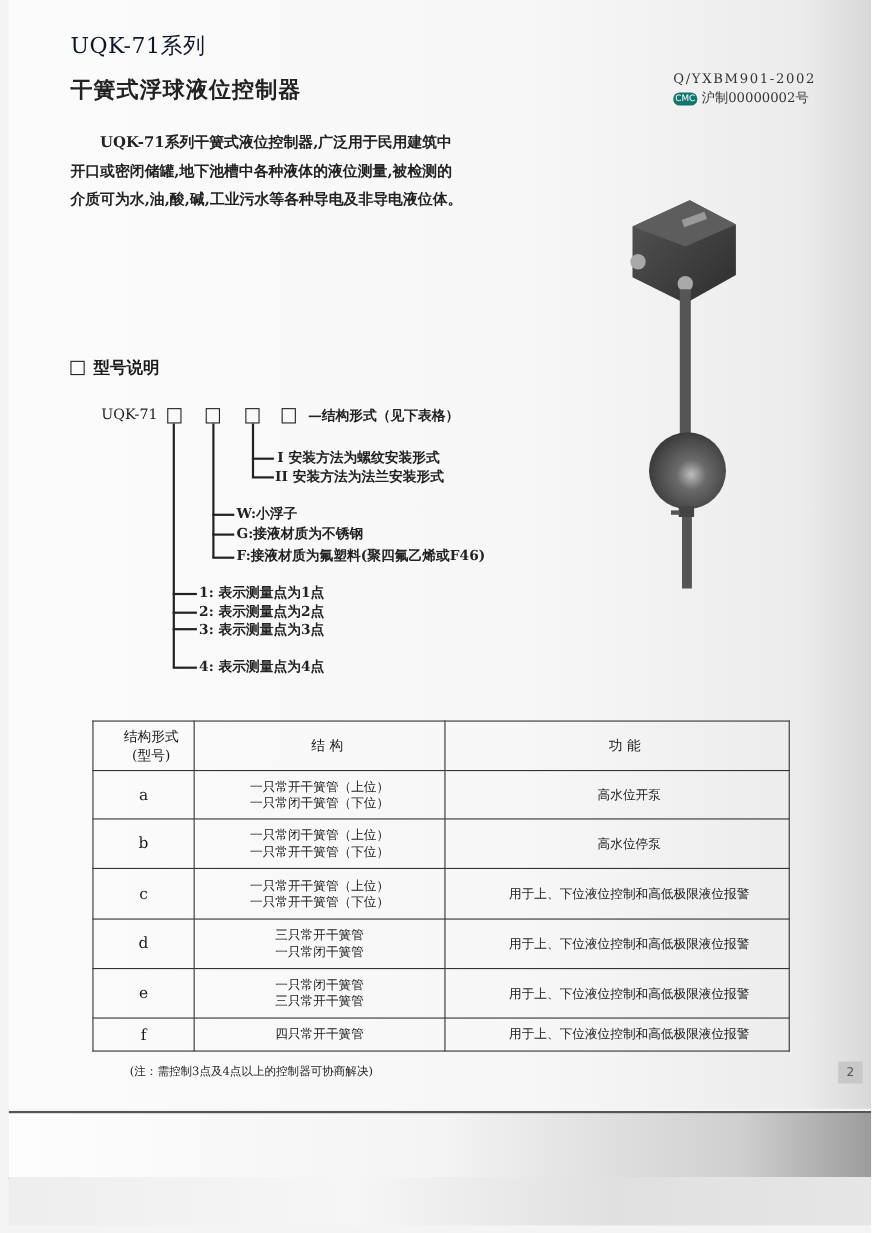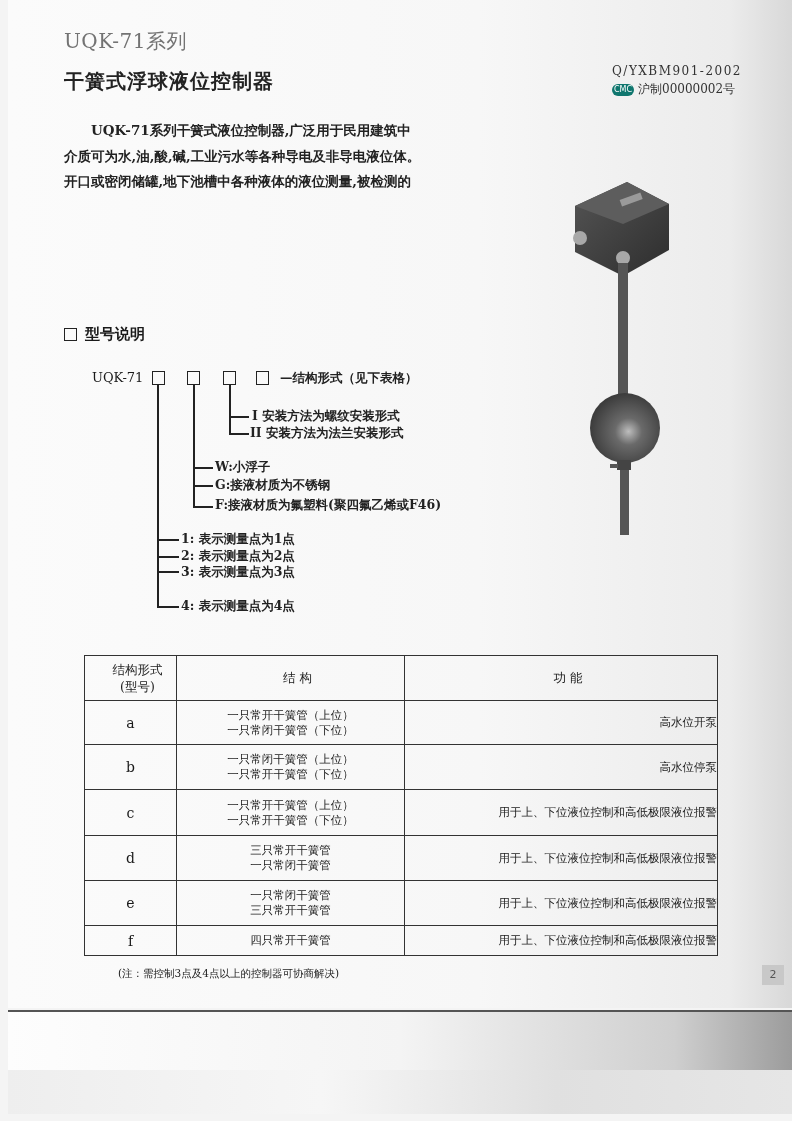--- a/index.html
+++ b/index.html
@@ -1,38 +1,38 @@
 <!DOCTYPE html>
 <html><head>
 <meta charset="utf-8">
 <style>
   html,body{margin:0;padding:0;}
   body{width:799px;height:1121px;position:relative;overflow:hidden;background:#f4f4f4;font-family:"DejaVu Serif","Liberation Serif",serif;color:#1a1a1a;}
   .page{position:absolute;left:8px;top:0;width:784px;height:1008px;background:linear-gradient(90deg,#fbfbfb 0%,#f7f7f7 60%,#ececec 92%,#d8d8d8 100%);}
   .abs{position:absolute;}
-  .title1{left:64px;top:28px;font-size:20px;letter-spacing:0.5px;color:#737373;text-align:right;}
+  .title1{left:64px;top:28px;font-size:20px;letter-spacing:0.5px;color:#0f172a;text-align:right;}
   .title2{left:64px;top:68px;font-size:20px;font-weight:bold;letter-spacing:1px;color:#222;}
   .std{left:612px;top:64px;font-size:12px;letter-spacing:1.5px;color:#333;}
   .cert{left:612px;top:81px;font-size:12px;color:#333;display:flex;align-items:center;gap:4px;}
   .cert-logo{display:inline-block;width:22px;height:12px;background:#0f766e;border-radius:6px;color:#fff;font-size:8px;line-height:12px;text-align:center;font-family:"DejaVu Sans",sans-serif;}
   .intro{left:64px;top:118px;width:400px;font-size:13.5px;font-weight:bold;line-height:25.5px;color:#222;}
   .intro p{margin:0;}
   .intro .indent{text-indent:27px;}
   .section{left:64px;top:325px;font-size:15px;font-weight:bold;display:flex;align-items:center;gap:8px;}
   .sq{display:inline-block;width:11px;height:11px;border:1.5px solid #222;}
   .model{left:92px;top:370px;font-size:13px;}
   .mbox{position:absolute;top:371px;width:11px;height:12px;border:1.3px solid #222;}
   .vline{position:absolute;background:#222;width:1.5px;}
   .hline{position:absolute;background:#222;height:1.5px;}
   .lbl{position:absolute;font-size:12.5px;font-weight:bold;color:#222;white-space:nowrap;}
   .product{left:565px;top:178px;width:140px;height:360px;}
   table.spec{position:absolute;left:84px;top:655px;width:634px;border-collapse:collapse;font-size:11.5px;}
   table.spec td,table.spec th{border:1.5px solid #333;text-align:center;vertical-align:middle;padding:0;font-weight:normal;}
   table.spec th{height:44px;font-size:12.5px;padding-left:14px;}
-  table.spec td.f{text-align:right;padding-left:22px;}
+  table.spec td.f{text-align:center;padding-left:22px;}
   table.spec td.type{font-size:14px;}
   table.spec td.s{line-height:15px;margin-left:32px;}
   .note{left:84px;top:967px;font-size:10.5px;color:#222;margin-left:34px;}
   .pagenum{left:762px;top:965px;width:22px;height:20px;background:#c8c8c8;color:#555;font-size:11px;text-align:center;line-height:20px;font-family:"DejaVu Sans",sans-serif;}
   .band{position:absolute;left:8px;top:1010px;width:784px;height:58px;background:linear-gradient(90deg,#fdfdfd 0%,#f4f4f4 50%,#cfcfcf 85%,#9c9c9c 100%);border-top:2px solid #555;border-bottom:2px solid #666;}
   .lower{position:absolute;left:8px;top:1070px;width:784px;height:44px;background:linear-gradient(90deg,#eee 0%,#f6f6f6 40%,#e0e0e0 70%,#e6e6e6 100%);}
   .rightedge{position:absolute;left:792px;top:0;width:7px;height:1121px;background:#fff;}
 </style>
 </head>
 <body>
@@ -42,22 +42,22 @@
 <div class="abs title1">UQK-71系列</div>
 <div class="abs title2">干簧式浮球液位控制器</div>
 <div class="abs std">Q/YXBM901-2002</div>
 <div class="abs cert">
   <span class="cert-logo">CMC</span>
   <span>沪制00000002号</span>
 </div>
 
 <div class="abs intro">
   <p class="indent">UQK-71系列干簧式液位控制器,广泛用于民用建筑中</p>
+  <p>开口或密闭储罐,地下池槽中各种液体的液位测量,被检测的</p>
   <p>介质可为水,油,酸,碱,工业污水等各种导电及非导电液位体。</p>
-  <p>开口或密闭储罐,地下池槽中各种液体的液位测量,被检测的</p>
 </div>
 
 <svg class="abs product" viewBox="0 0 140 360" xmlns="http://www.w3.org/2000/svg">
   <defs>
     <radialGradient id="ball" cx="55%" cy="55%" r="55%">
       <stop offset="0%" stop-color="#bdbdbd"></stop>
       <stop offset="35%" stop-color="#6a6a6a"></stop>
       <stop offset="100%" stop-color="#3c3c3c"></stop>
     </radialGradient>
     <linearGradient id="box" x1="0" y1="0" x2="1" y2="1">

